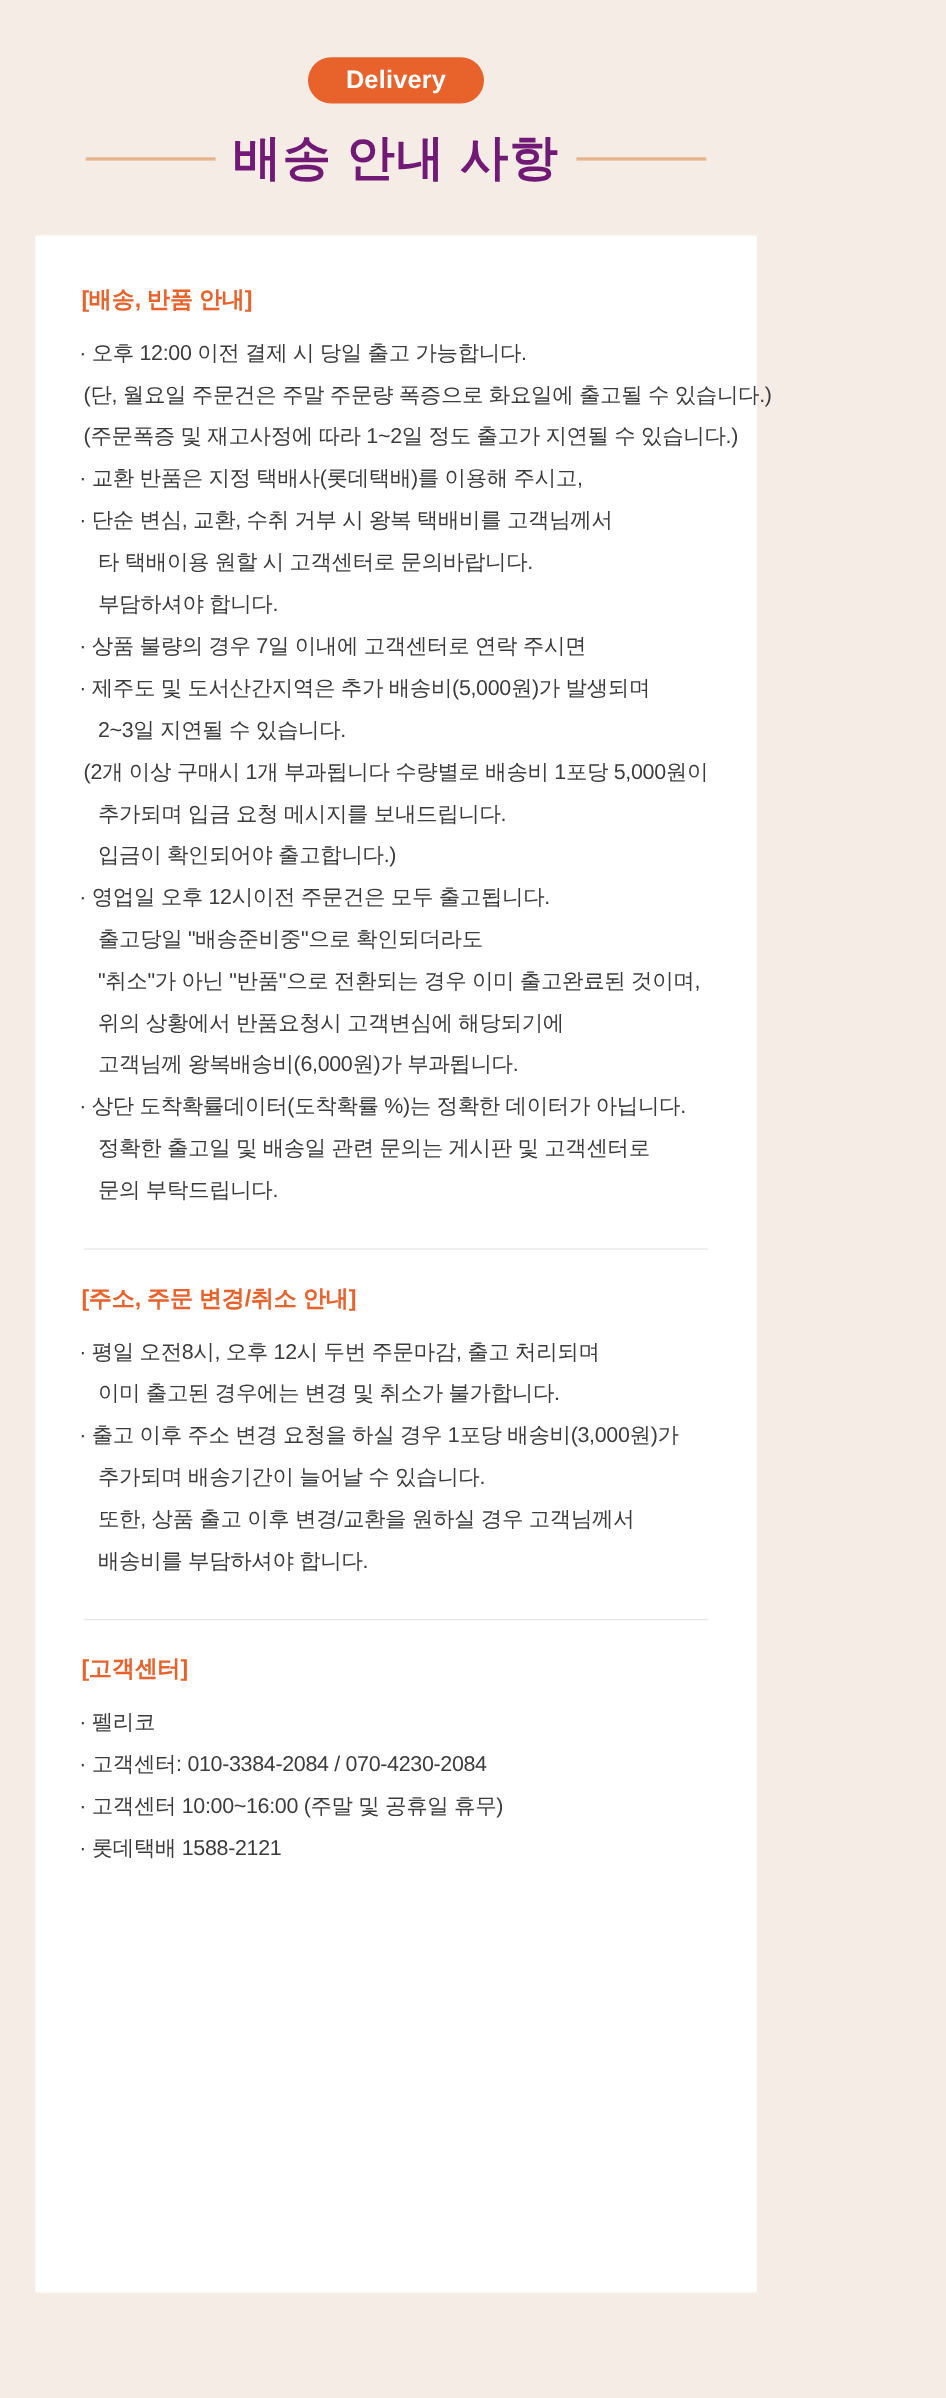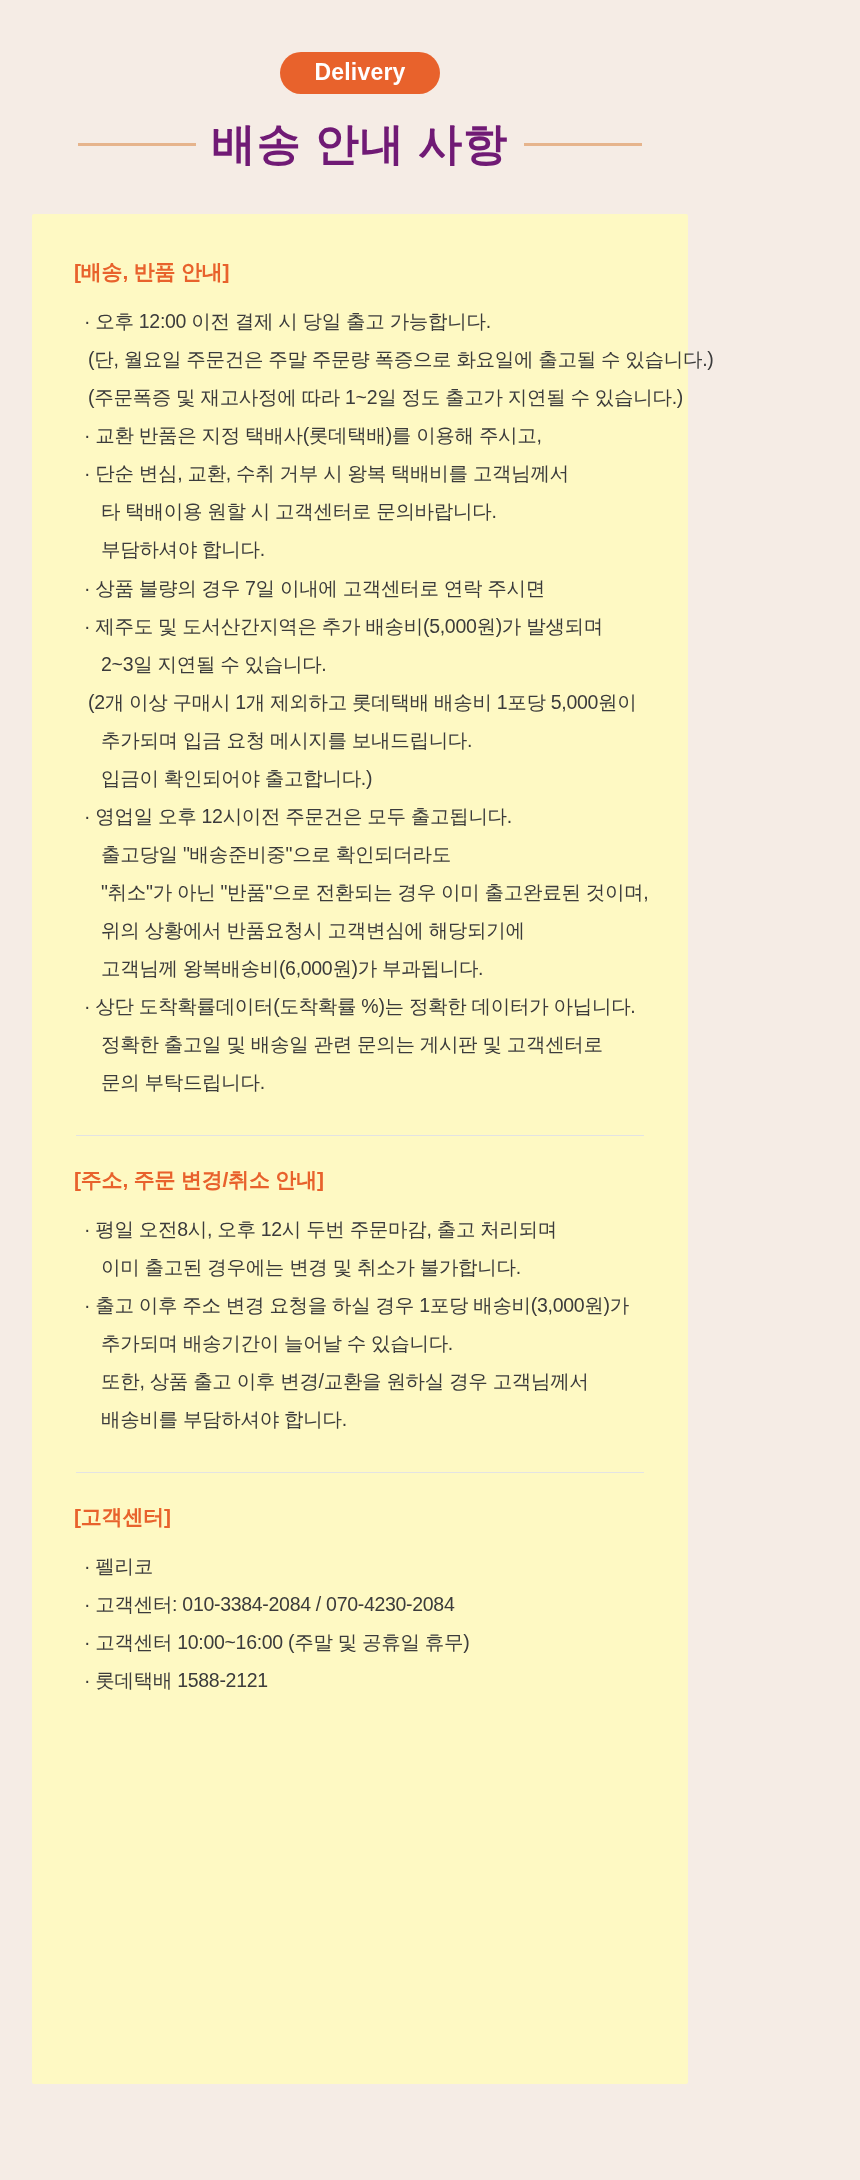--- a/index.html
+++ b/index.html
@@ -56,35 +56,35 @@
     font-weight: bold;
     color: #701a75;
     letter-spacing: 1px;
     line-height: 1.1;
     white-space: nowrap;
   }
 
   
   .card {
     margin: 46px 32px 40px 32px;
-    background: #fef9c3;
+    background: #ffffff;
     border-radius: 2px;
     padding: 44px 40px 54px 40px;
     box-sizing: border-box;
     min-height: 1870px;
   }
   .section-title {
     color: #e8622c;
     font-size: 21px;
     font-weight: bold;
     margin: 0 0 16px 2px;
     letter-spacing: -0.2px;
   }
   .lines {
-    margin: 12px;
+    margin: 0;
     padding: 0;
     list-style: none;
   }
   .line {
     font-size: 19.5px;
     color: #3b3b3b;
     line-height: 1.95;
     letter-spacing: -0.3px;
     white-space: nowrap;
   }
@@ -124,21 +124,21 @@
           <li class="line bullet">· 오후 12:00 이전 결제 시 당일 출고 가능합니다.</li>
           <li class="line indent0">(단, 월요일 주문건은 주말 주문량 폭증으로 화요일에 출고될 수 있습니다.)</li>
           <li class="line indent0">(주문폭증 및 재고사정에 따라 1~2일 정도 출고가 지연될 수 있습니다.)</li>
           <li class="line bullet">· 교환 반품은 지정 택배사(롯데택배)를 이용해 주시고,</li>
           <li class="line bullet">· 단순 변심, 교환, 수취 거부 시 왕복 택배비를 고객님께서</li>
           <li class="line indent1">타 택배이용 원할 시 고객센터로 문의바랍니다.</li>
           <li class="line indent1">부담하셔야 합니다.</li>
           <li class="line bullet">· 상품 불량의 경우 7일 이내에 고객센터로 연락 주시면</li>
           <li class="line bullet">· 제주도 및 도서산간지역은 추가 배송비(5,000원)가 발생되며</li>
           <li class="line indent1">2~3일 지연될 수 있습니다.</li>
-          <li class="line indent0">(2개 이상 구매시 1개 제외하고 롯데택배 배송비 1포당 5,000원이</li>
+          <li class="line indent0">(2개 이상 구매시 1개 부과됩니다 수량별로 배송비 1포당 5,000원이</li>
           <li class="line indent1">추가되며 입금 요청 메시지를 보내드립니다.</li>
           <li class="line indent1">입금이 확인되어야 출고합니다.)</li>
           <li class="line bullet">· 영업일 오후 12시이전 주문건은 모두 출고됩니다.</li>
           <li class="line indent1">출고당일 "배송준비중"으로 확인되더라도</li>
           <li class="line indent1">"취소"가 아닌 "반품"으로 전환되는 경우 이미 출고완료된 것이며,</li>
           <li class="line indent1">위의 상황에서 반품요청시 고객변심에 해당되기에</li>
           <li class="line indent1">고객님께 왕복배송비(6,000원)가 부과됩니다.</li>
           <li class="line bullet">· 상단 도착확률데이터(도착확률 %)는 정확한 데이터가 아닙니다.</li>
           <li class="line indent1">정확한 출고일 및 배송일 관련 문의는 게시판 및 고객센터로</li>
           <li class="line indent1">문의 부탁드립니다.</li>

